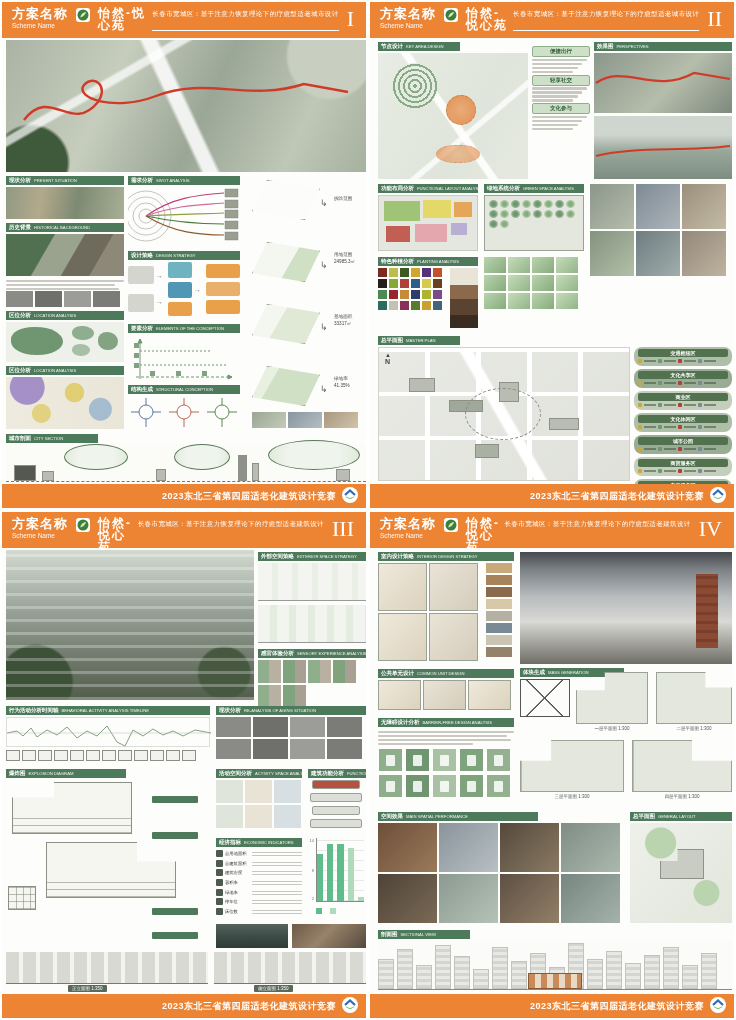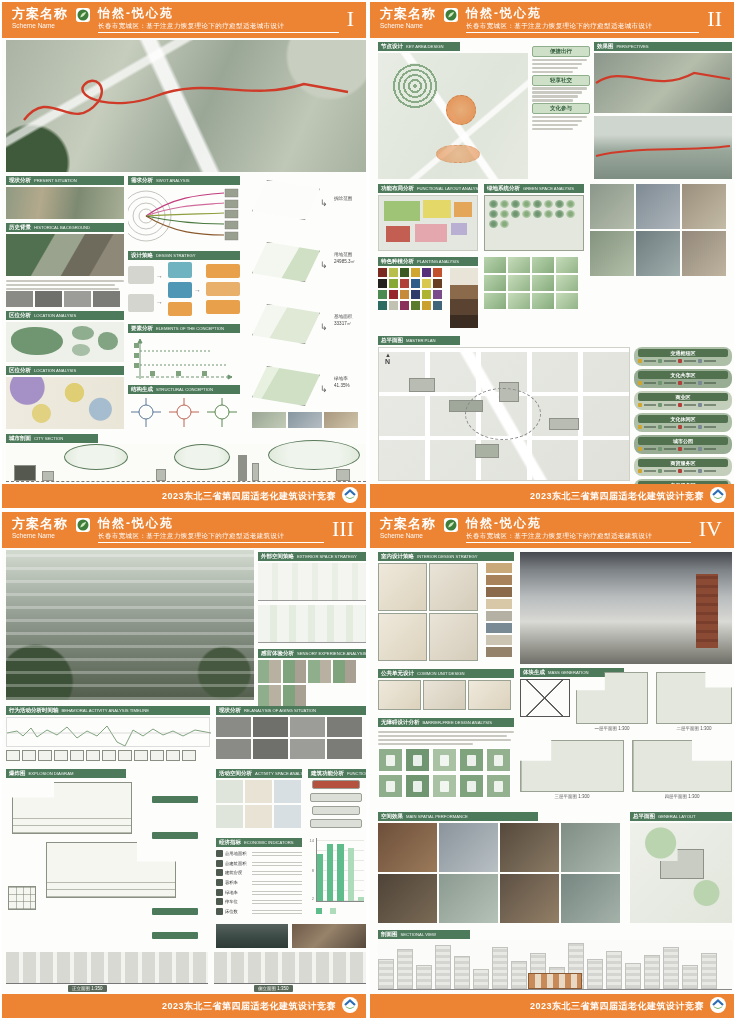--- a/index.html
+++ b/index.html
@@ -6,21 +6,21 @@
   html,body{width:736px;height:1020px;background:#fff;font-family:"Liberation Sans",sans-serif;overflow:hidden}
   .sheet{display:grid;grid-template-columns:368px 368px;grid-template-rows:510px 510px;width:736px;height:1020px}
   .board{position:relative;background:#fff;overflow:hidden}
   .inner{position:absolute;inset:2px;background:#fdfdfc}
   
   .hd{position:absolute;left:0;right:0;top:0;height:36px;background:#ed8434;color:#fff;display:flex;align-items:flex-start;padding:5px 10px 0 10px;gap:8px}
   .hd-left{display:flex;flex-direction:column;line-height:1;flex:none}
   .hd-cn{font-size:13px;font-weight:bold;letter-spacing:1px}
   .hd-en{font-size:6.5px;margin-top:3px;opacity:.95}
   .logo{width:14px;height:14px;background:#fff;border-radius:3px;display:flex;align-items:center;justify-content:center;flex:none;margin-top:1px}
-  .hd-mid{display:flex;flex-direction:column;flex:1;line-height:1;min-width:0}
+  .hd-mid{display:flex;flex-direction:row;flex:1;line-height:1;min-width:0}
   .hd-title{font-size:12px;font-weight:bold;letter-spacing:2px}
   .hd-sub{font-size:6.5px;margin-top:4px;border-bottom:1px solid #fff;padding-bottom:2px;letter-spacing:.4px;white-space:nowrap}
   .numeral{font-family:"Liberation Serif",serif;font-size:22px;color:#fff;line-height:.9;flex:none;padding:2px 2px 0 0}
   .ft{position:absolute;left:0;right:0;bottom:0;height:24px;background:#ed8434;color:#fff;display:flex;align-items:center;justify-content:flex-end;gap:6px;padding:0 8px;font-size:9px;font-weight:bold;letter-spacing:.5px}
   
   .sec{position:absolute;height:9px;background:#4e7a5c;color:#fff;display:flex;align-items:center;gap:3px;padding:0 3px;white-space:nowrap;overflow:hidden}
   .sec b{font-size:5.5px;font-weight:bold}
   .sec span{font-size:4.2px;opacity:.92}
   .ph{position:absolute}
   .cap{position:absolute;font-size:4.5px;color:#555;text-align:center}

